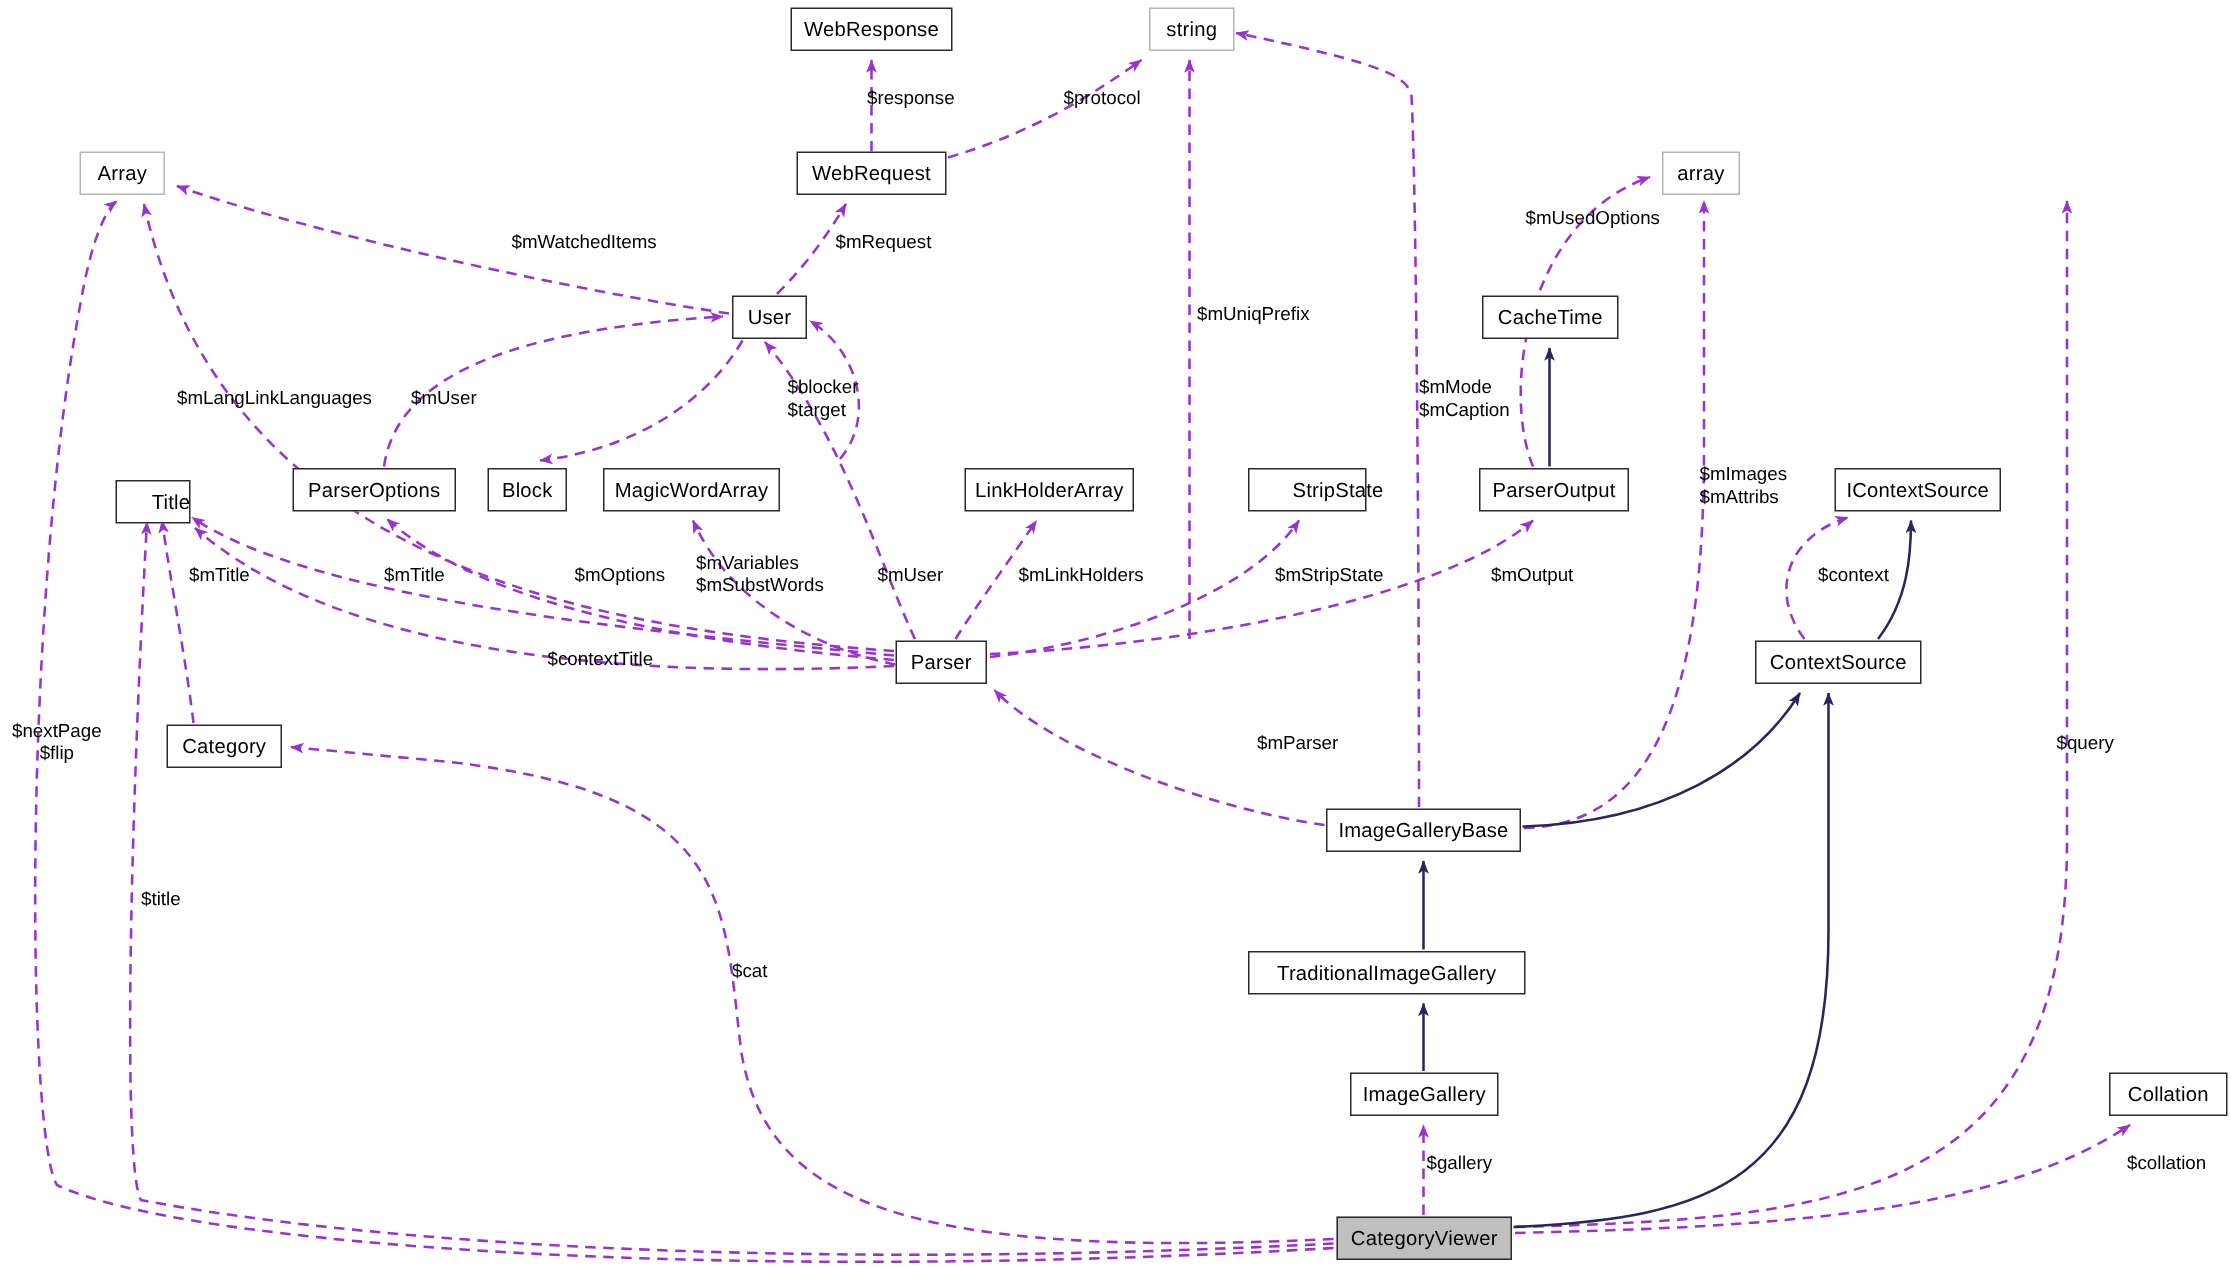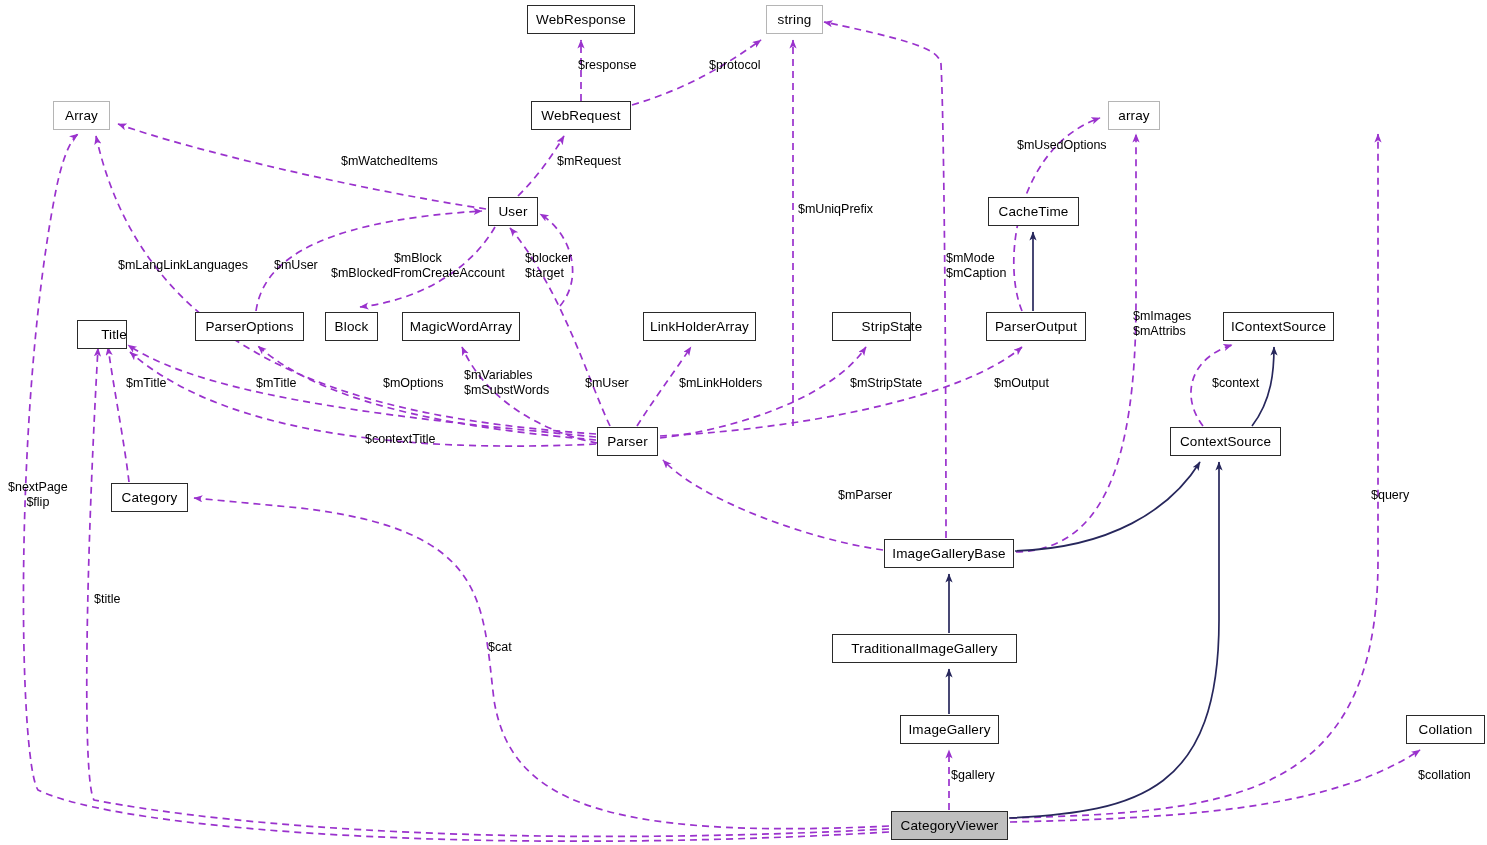--- a/index.html
+++ b/index.html
@@ -175,22 +175,20 @@
   <div class="edge-label" style="left:578px;  top:58px;">$response</div>
   <div class="edge-label" style="left:709px;  top:58px;">$protocol</div>
   <div class="edge-label" style="left:341px;  top:154px;">$mWatchedItems</div>
   <div class="edge-label" style="left:557px;  top:154px;">$mRequest</div>
   <div class="edge-label" style="left:1017px; top:138px;">$mUsedOptions</div>
   <div class="edge-label" style="left:798px;  top:202px;">$mUniqPrefix</div>
   <div class="edge-label" style="left:946px;  top:251px;">$mMode
 $mCaption</div>
   <div class="edge-label" style="left:118px;  top:258px;">$mLangLinkLanguages</div>
   <div class="edge-label" style="left:274px;  top:258px;">$mUser</div>
-  <div class="edge-label center" style="left:331px;  top:251px;">$mBlock
-$mBlockedFromCreateAccount</div>
   <div class="edge-label" style="left:525px;  top:251px;">$blocker
 $target</div>
   <div class="edge-label" style="left:1133px; top:309px;">$mImages
 $mAttribs</div>
   <div class="edge-label" style="left:126px;  top:376px;">$mTitle</div>
   <div class="edge-label" style="left:256px;  top:376px;">$mTitle</div>
   <div class="edge-label" style="left:383px;  top:376px;">$mOptions</div>
   <div class="edge-label" style="left:464px;  top:368px;">$mVariables
 $mSubstWords</div>
   <div class="edge-label" style="left:585px;  top:376px;">$mUser</div>

